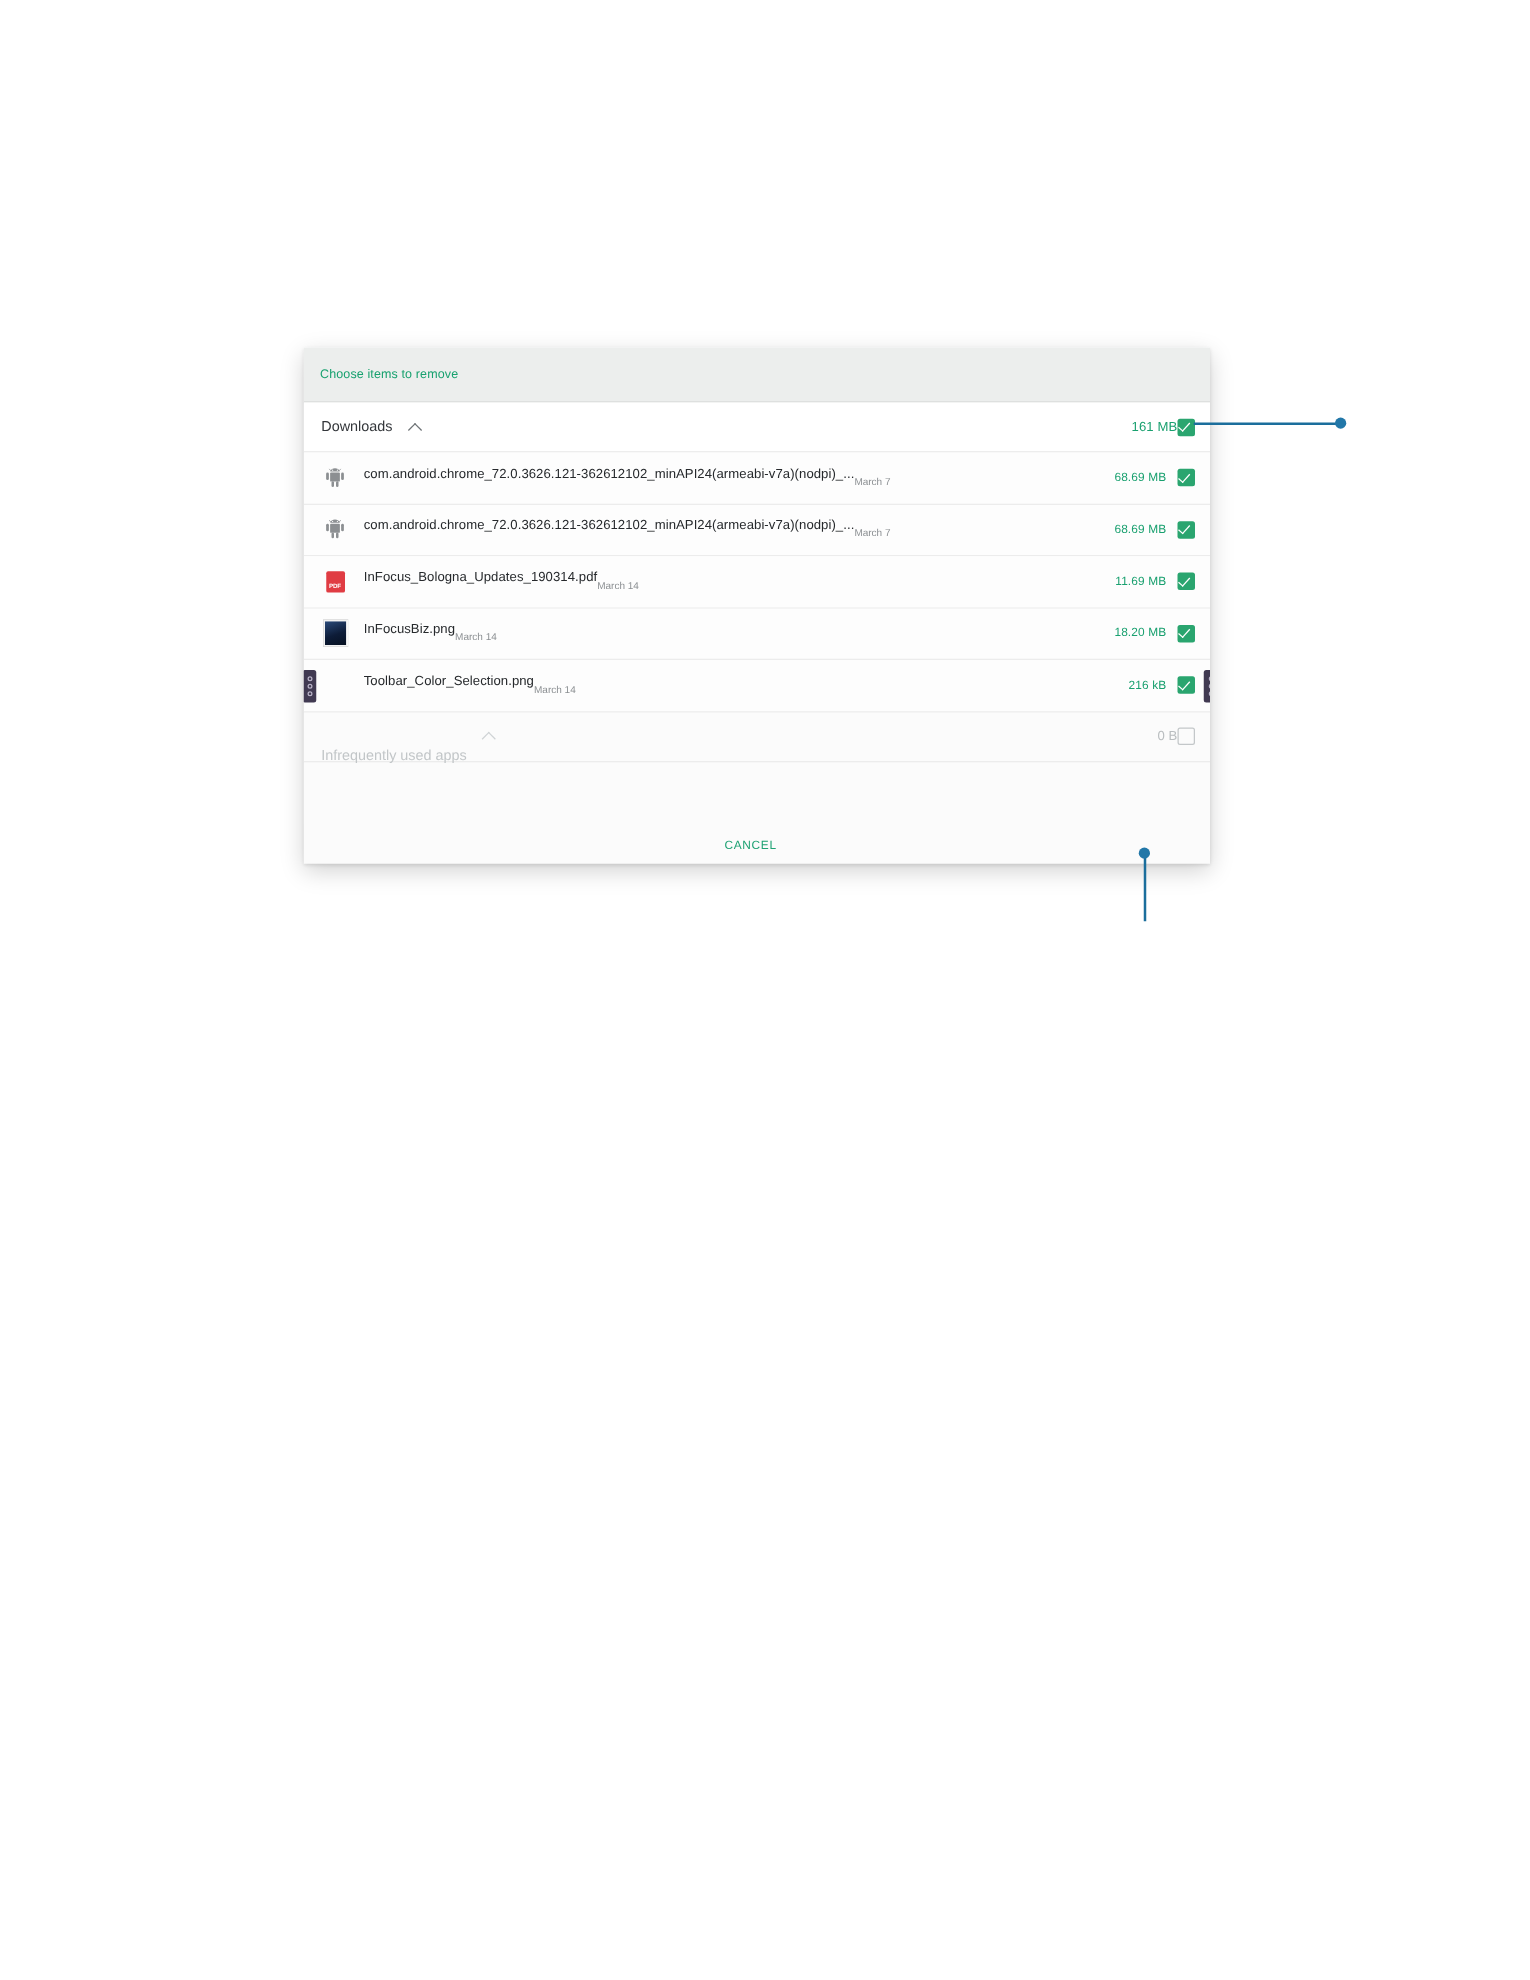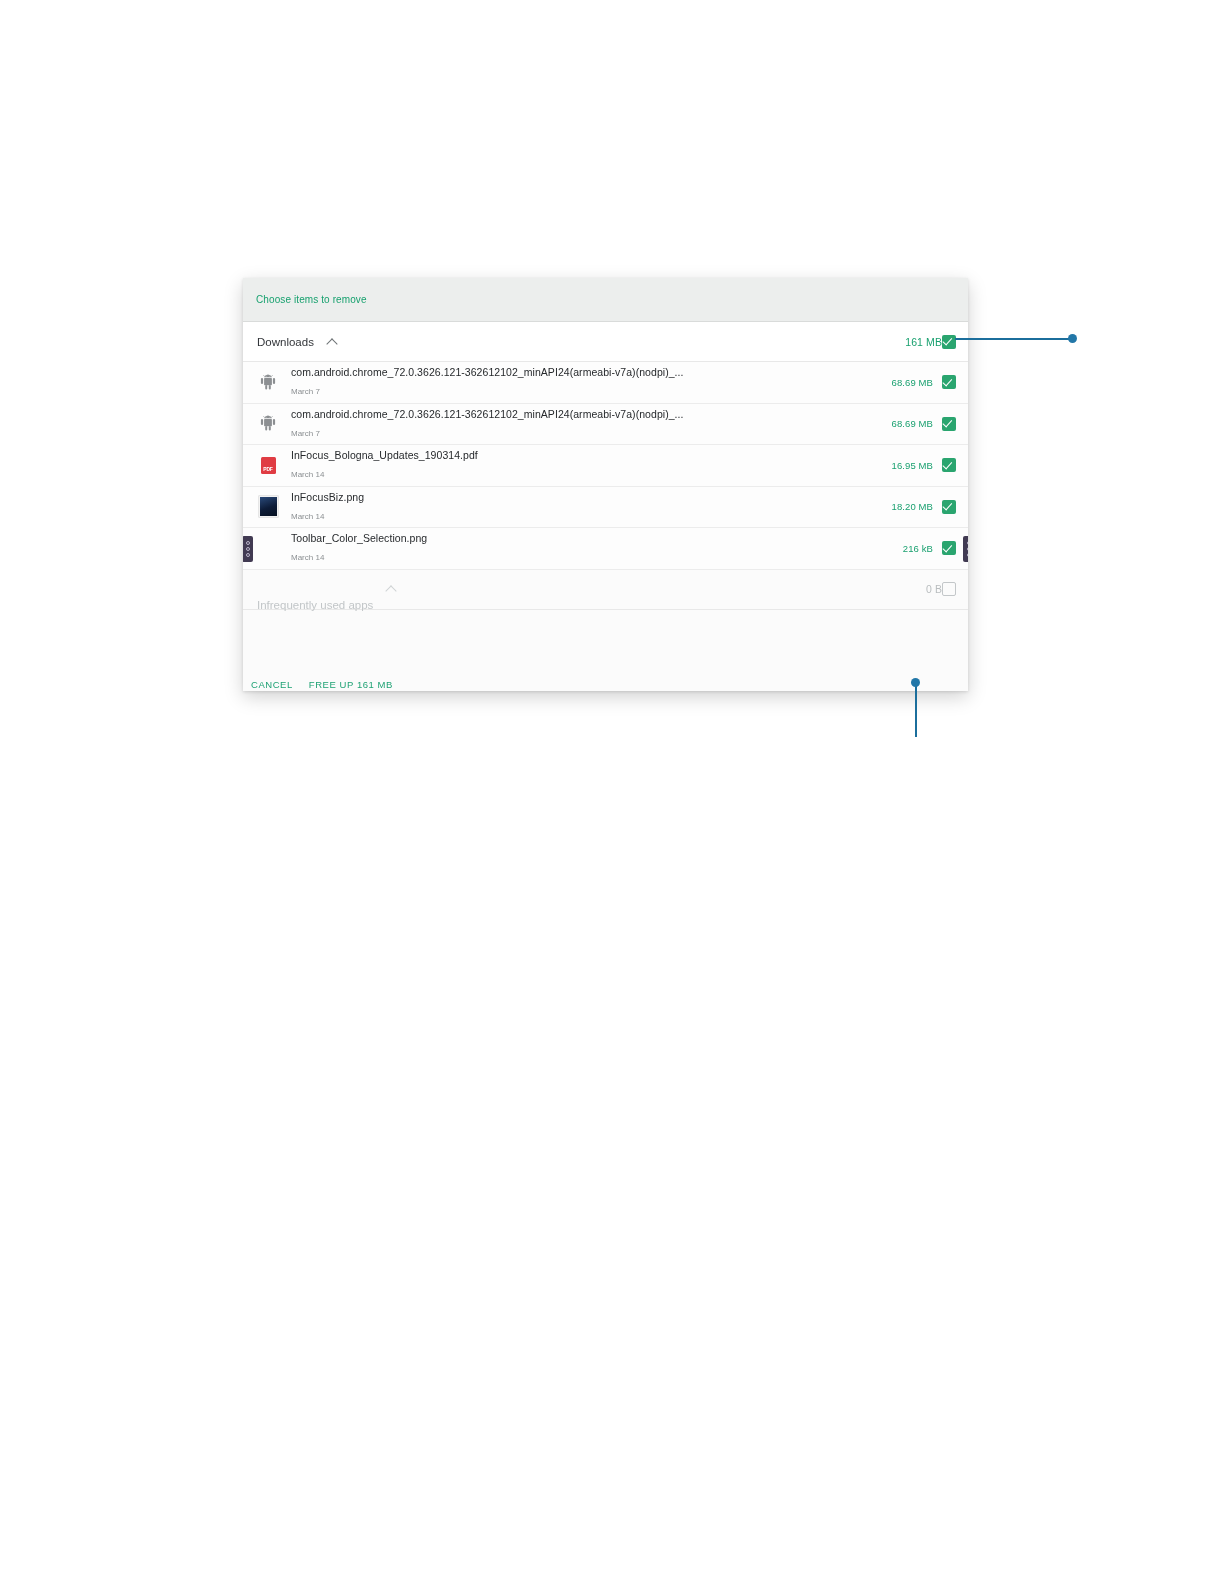--- a/index.html
+++ b/index.html
@@ -125,21 +125,21 @@
   }
   .file-icon {
     width: 22px;
     height: 22px;
     flex: 0 0 auto;
     margin-right: 12px;
     display: flex;
     align-items: center;
     justify-content: center;
   }
-  .file-texts { display: flex; flex-direction: column; justify-content: flex-start; }
+  .file-texts { display: flex; justify-content: flex-start; }
   .file-name {
     font-size: 10.5px;
     color: #26292c;
     line-height: 13px;
     letter-spacing: .05px;
   }
   .file-date {
     font-size: 8px;
     color: #8b8f92;
     line-height: 12px;
@@ -191,22 +191,24 @@
     border-radius: 50%;
     border: 1px solid #b9b3c8;
     box-sizing: border-box;
   }
 
   
   .dlg-body-fill { background: #fbfbfb; }
   .dlg-footer {
     display: flex;
     align-items: center;
+    justify-content: flex-end;
     padding-right: 10px;
     height: 52px;
+    flex-direction: column;
   }
   .btn-text {
     font-size: 9.5px;
     color: #1fa274;
     letter-spacing: .55px;
     padding: 6px 8px;
     cursor: pointer;
     white-space: nowrap;
   }
 
@@ -295,21 +297,21 @@
     <span class="file-icon">
       <span class="pdf-ico">
           <span>PDF</span>
         </span>
     </span>
     <span class="file-texts">
       <span class="file-name">InFocus_Bologna_Updates_190314.pdf</span>
       <span class="file-date">March 14</span>
     </span>
     <span class="file-spacer"></span>
-    <span class="file-size">16.95 MB</span>
+    <span class="file-size">11.69 MB</span>
     <span class="cbox checked"></span>
   </div>
 
   <div class="file-row">
     <span class="file-icon">
       <span class="png-ico"></span>
     </span>
     <span class="file-texts">
       <span class="file-name">InFocusBiz.png</span>
       <span class="file-date">March 14</span>

